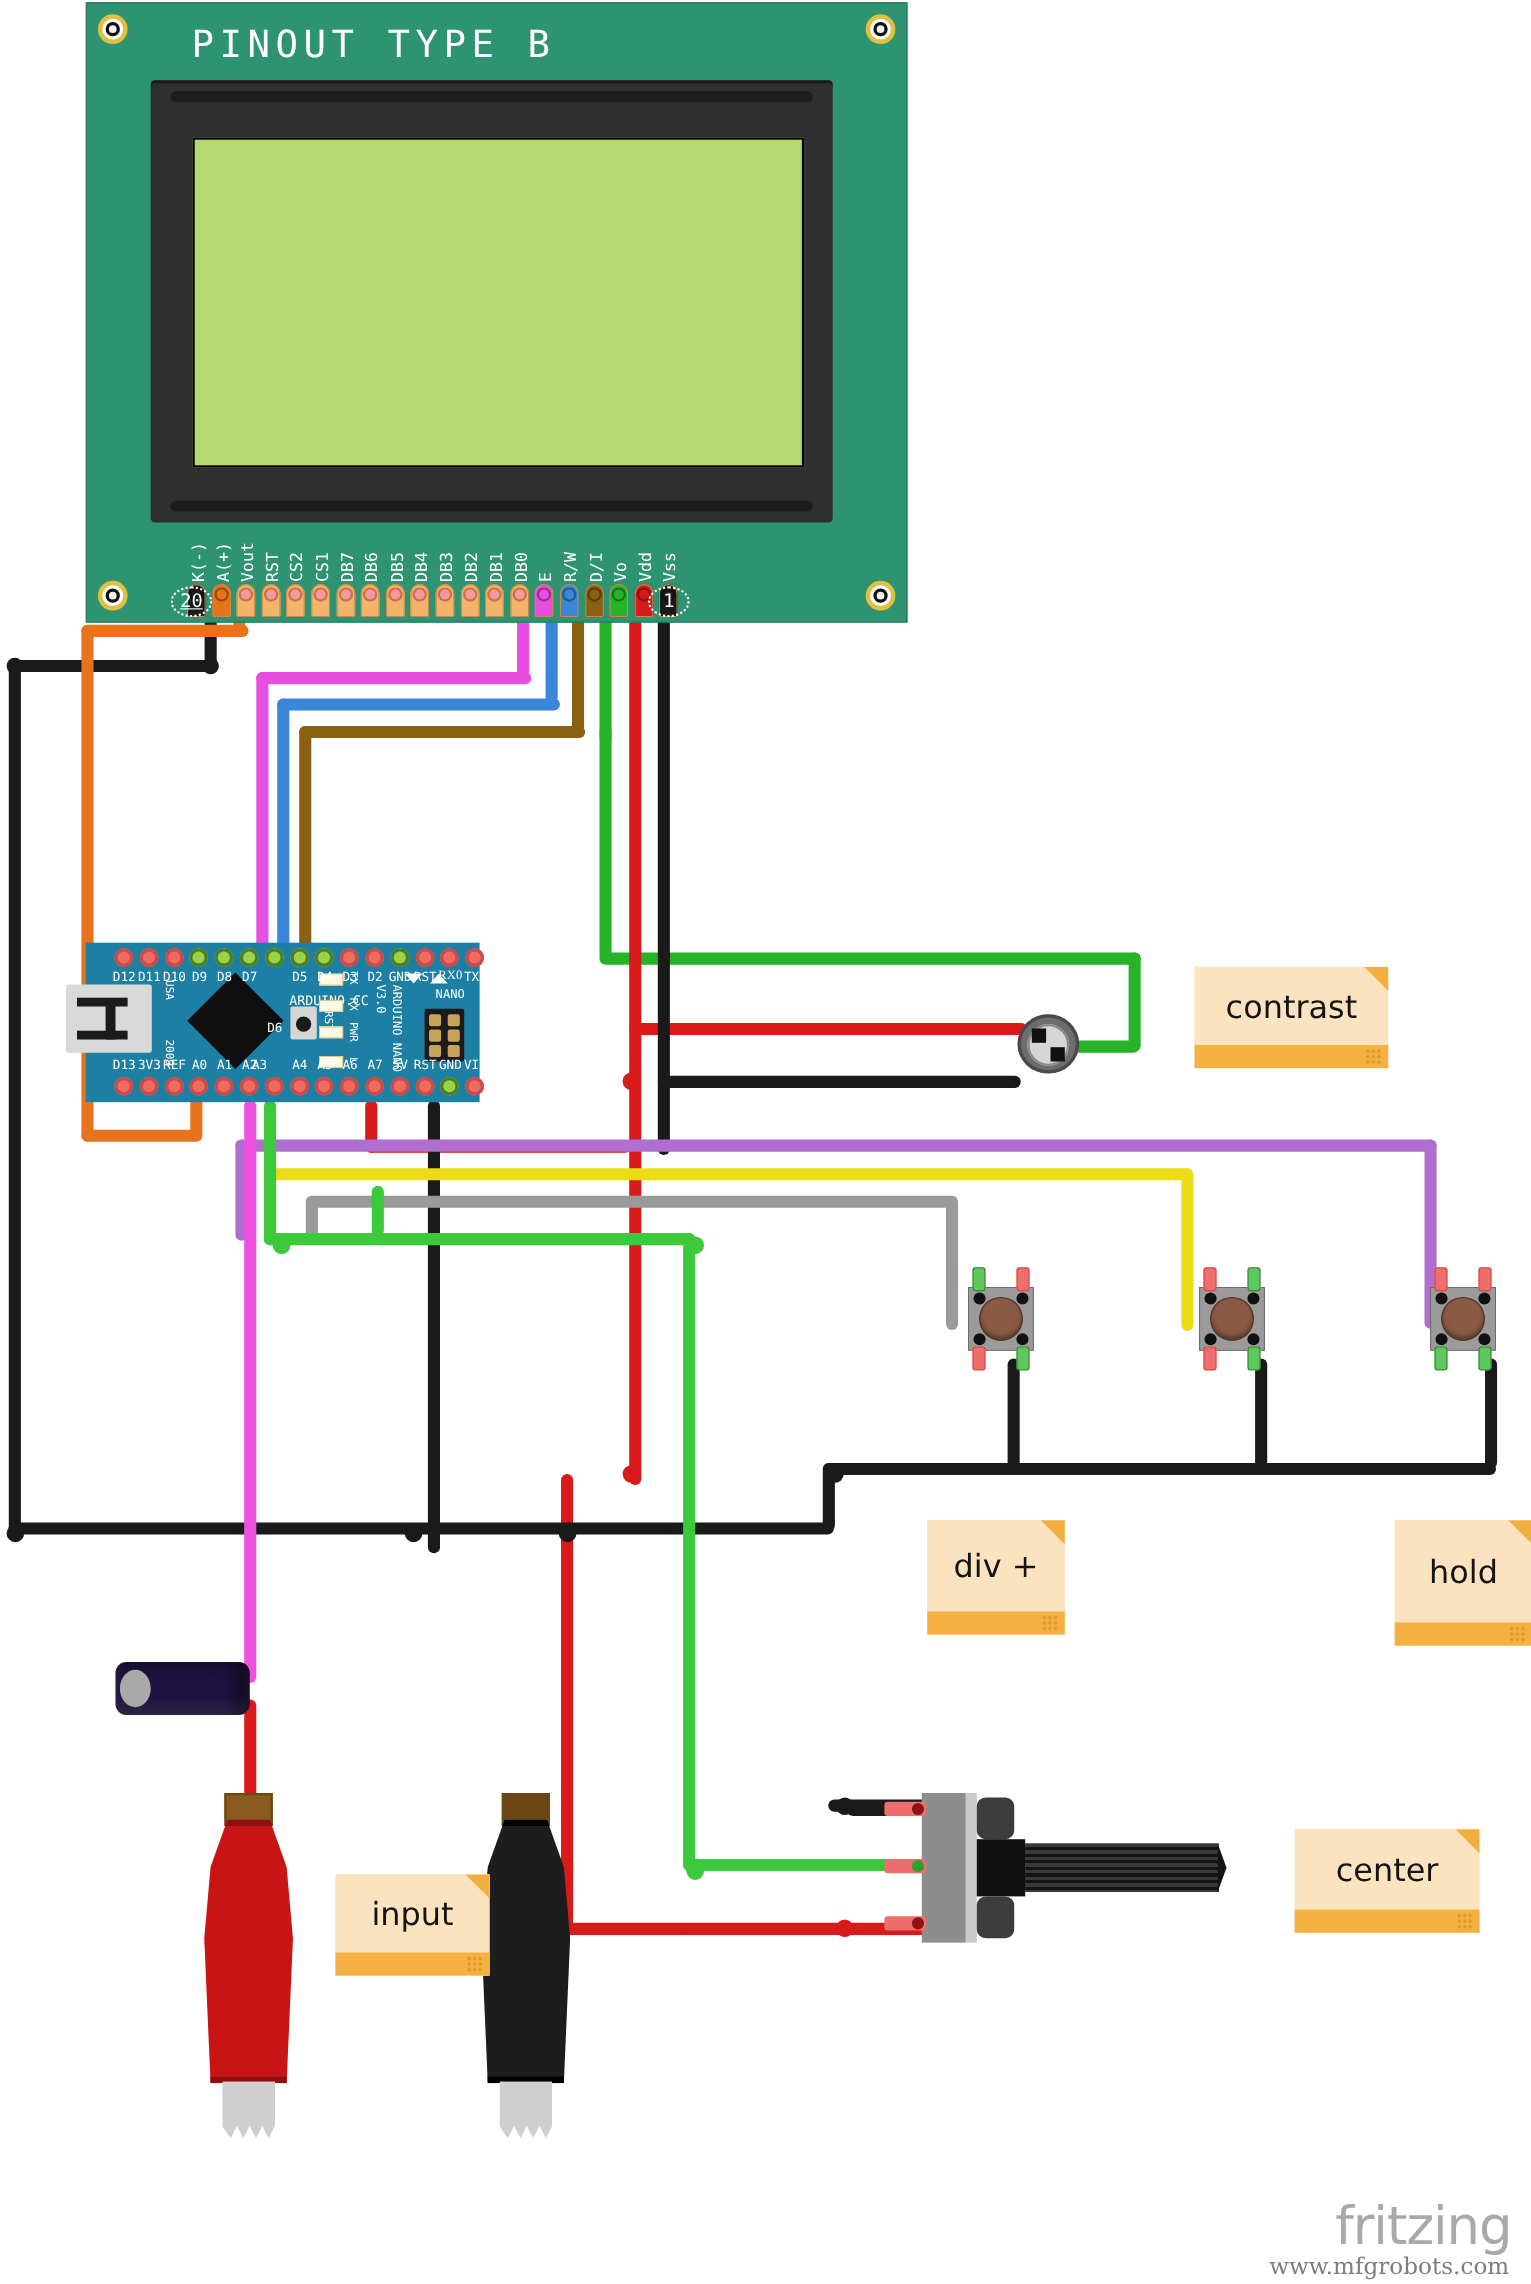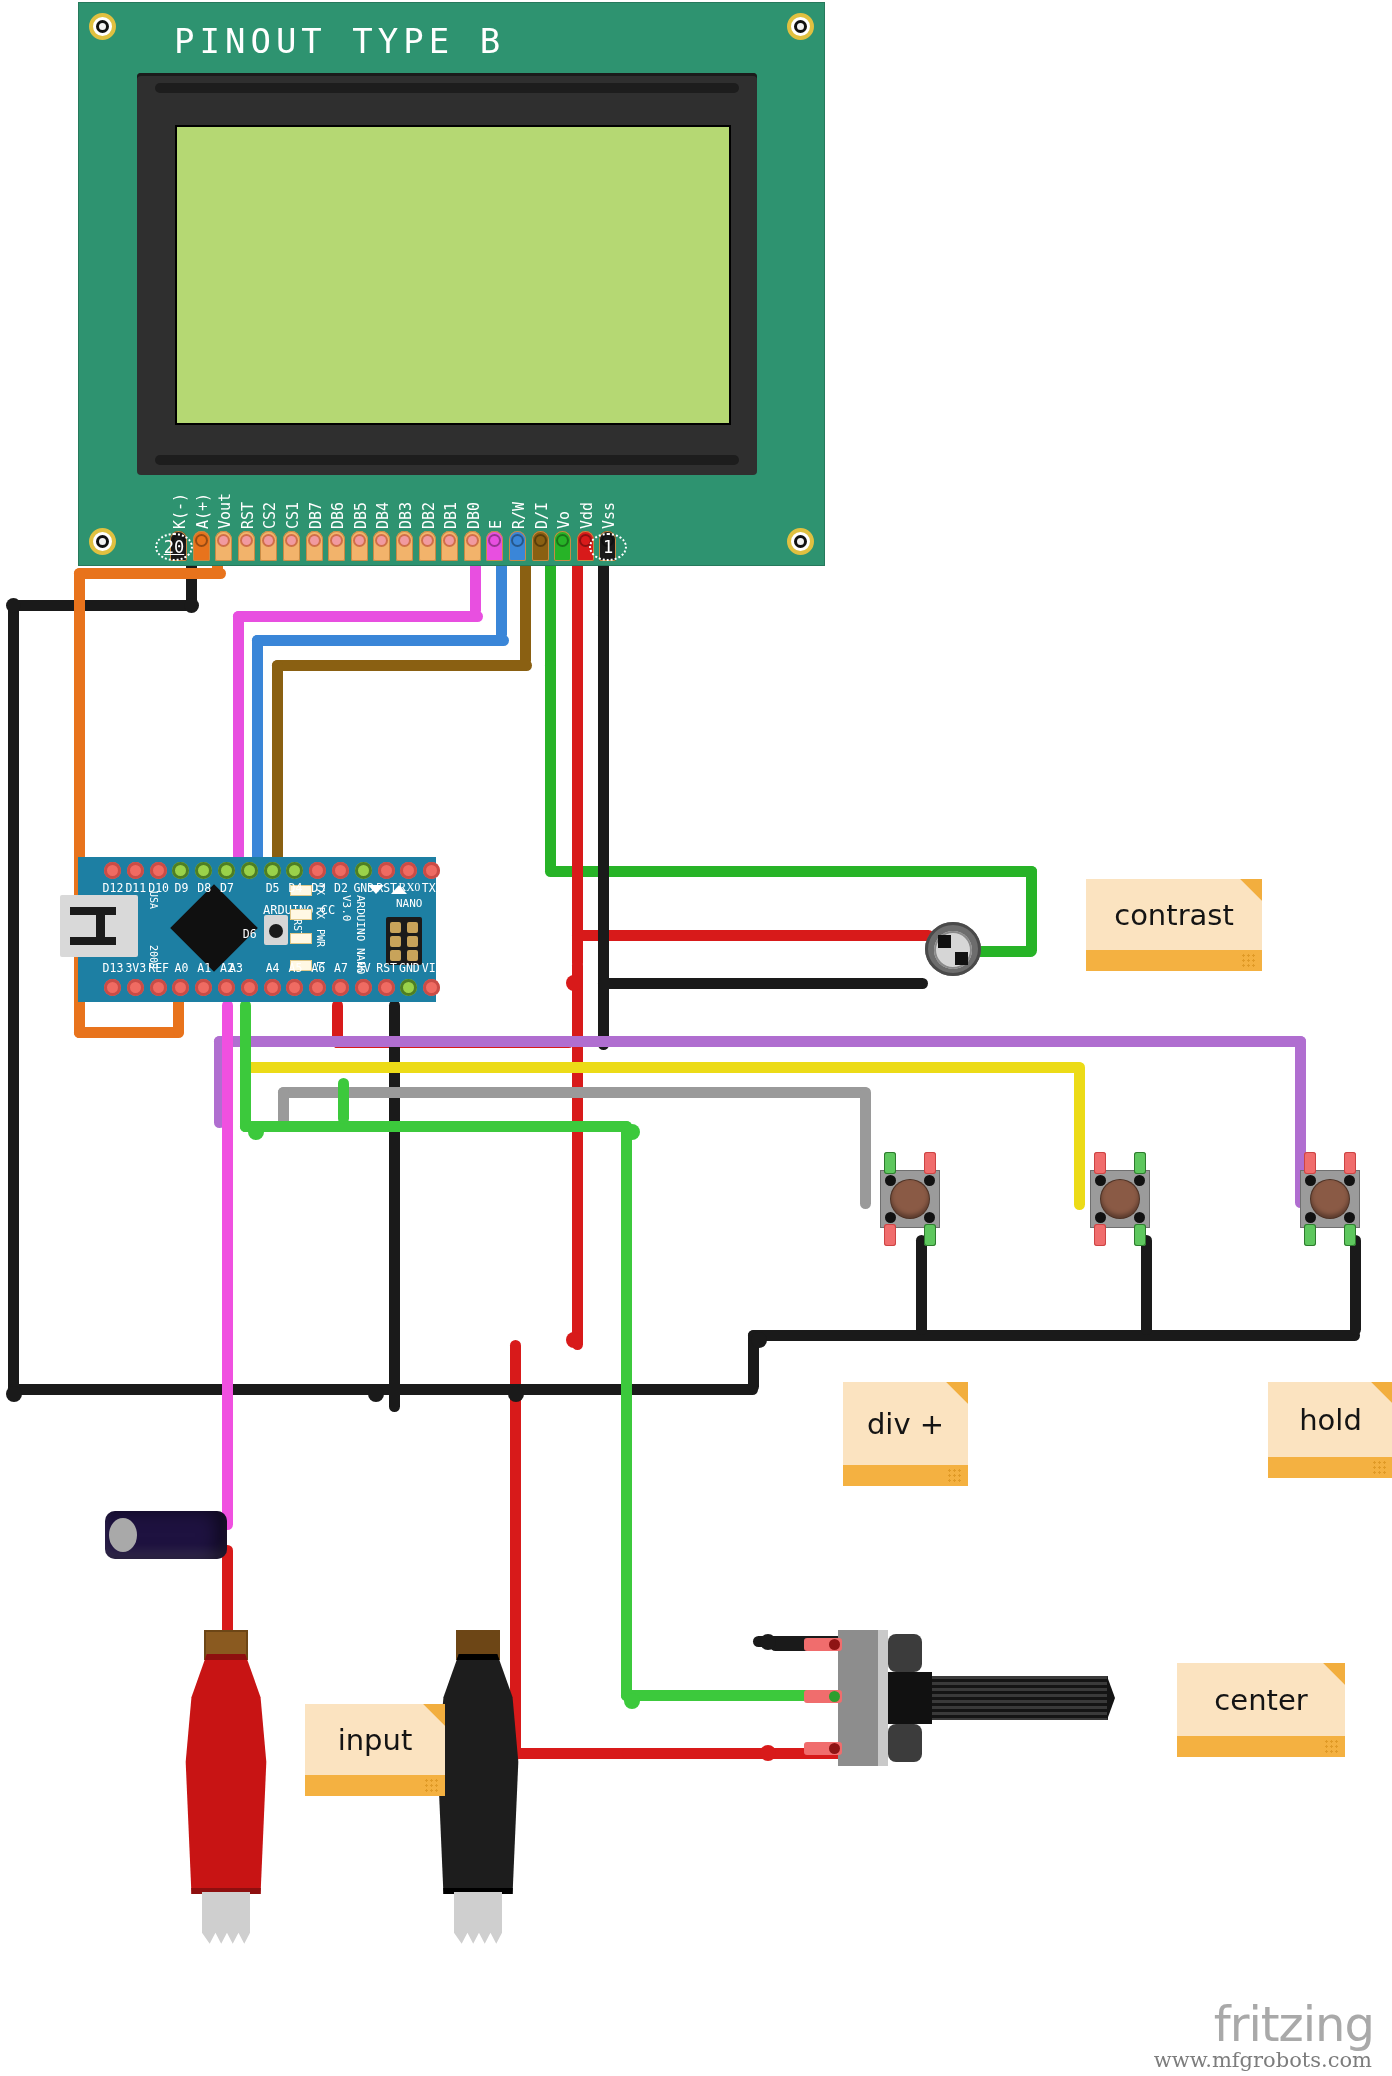--- a/index.html
+++ b/index.html
@@ -512,21 +512,21 @@
       <div class="grip"></div>
   </div>
   <div class="note" style="left:1086px;top:879px;width:176px;height:92px;">
     <div class="body"></div>
       <div class="txt">contrast</div>
     <div class="foldwhite"></div>
       <div class="fold"></div>
     <div class="foot"></div>
       <div class="grip"></div>
   </div>
-  <div class="note" style="left:1268px;top:1382px;width:125px;height:96px;">
+  <div class="note" style="left:1268px;top:1382px;width:125px;height:114px;">
     <div class="body"></div>
       <div class="txt">hold</div>
     <div class="foldwhite"></div>
       <div class="fold"></div>
     <div class="foot"></div>
       <div class="grip"></div>
   </div>
   <div class="note" style="left:1177px;top:1663px;width:168px;height:94px;">
     <div class="body"></div>
       <div class="txt">center</div>

